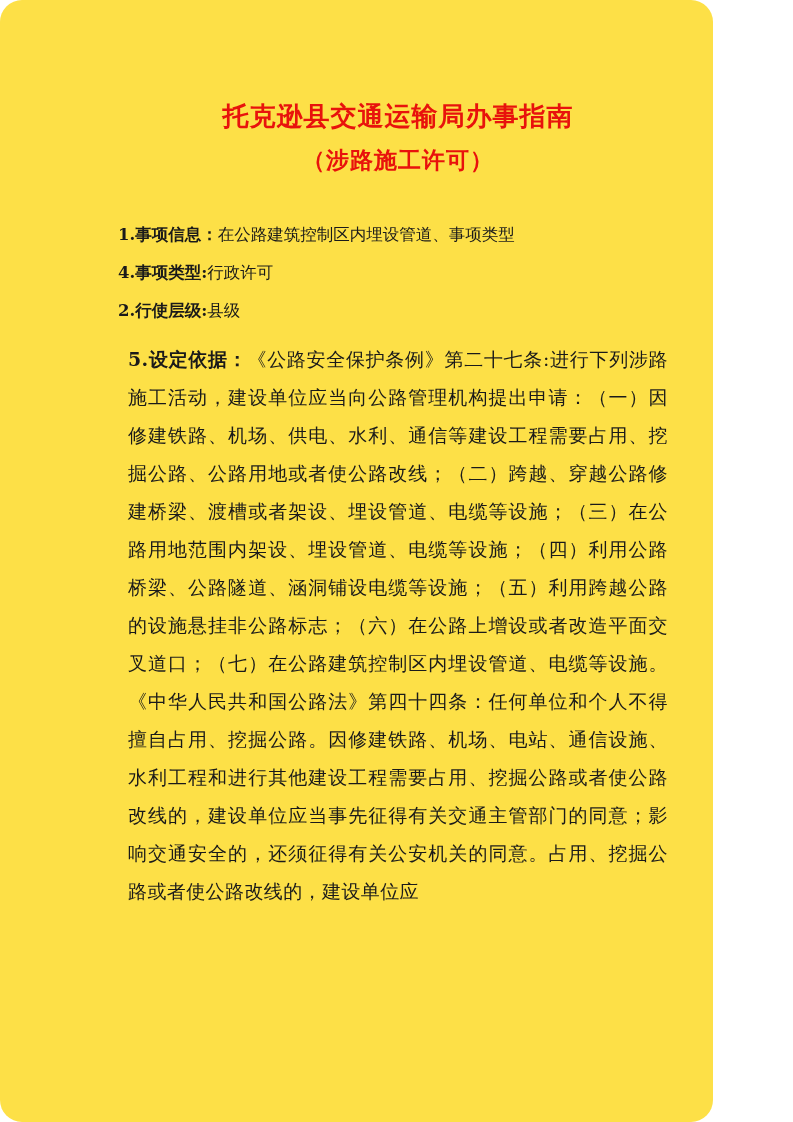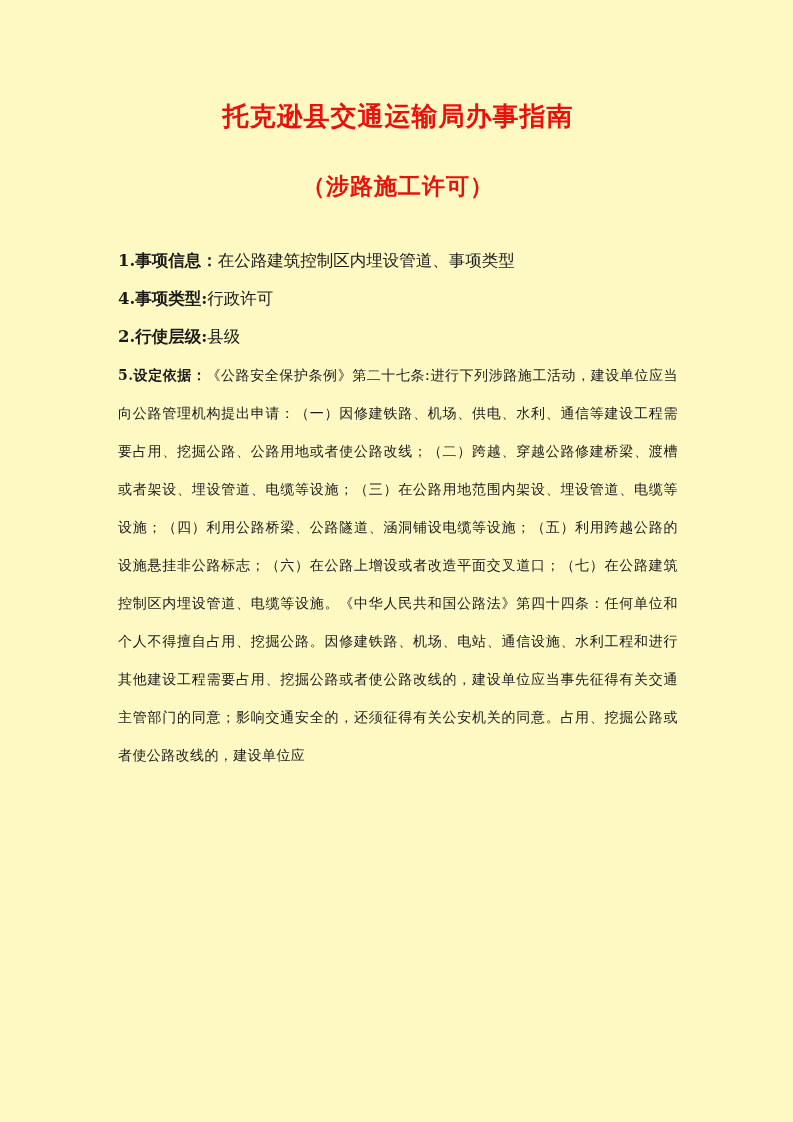--- a/index.html
+++ b/index.html
@@ -5,25 +5,26 @@
   html, body {
     margin: 0;
     padding: 0;
     background: #ffffff;
   }
   body {
     font-family: "DejaVu Sans", sans-serif;
   }
   .page {
     position: relative;
-    width: 793px;
+    width: 713px;
     height: 1122px;
-    background: #fef9c3;
+    background: #fde047;
     overflow: hidden;
     box-sizing: border-box;
+    border-radius: 22px;
   }
   .content {
     position: absolute;
     left: 118px;
     top: 96px;
     width: 560px;
   }
   .doc-title {
     text-align: center;
     color: #e8120c;
@@ -35,44 +36,44 @@
     margin: 0;
   }
   .doc-subtitle {
     text-align: center;
     color: #e8120c;
     font-family: "DejaVu Serif", serif;
     font-weight: bold;
     font-size: 23px;
     line-height: 40px;
     letter-spacing: 1px;
-    margin: 30px 0 0 0;
+    margin: 4px 0 0 0;
   }
   .body-block {
     margin-top: 36px;
   }
   .field-line {
     font-family: "DejaVu Serif", serif;
     font-size: 16.5px;
     line-height: 38px;
     color: #1a1a1a;
     text-align: justify;
     margin: 0;
   }
   .field-line .lbl {
     font-weight: bold;
     margin-top: 34px;
   }
   .para {
     font-family: "DejaVu Serif", serif;
-    font-size: 14px;
+    font-size: 19px;
     line-height: 38px;
     color: #1a1a1a;
     text-align: justify;
-    margin: 0;
+    margin: 10px;
     letter-spacing: 0.4px;
   }
   .para .lbl {
     font-weight: bold;
   }
   .para-body {
     display: inline;
   }
 </style>
 </head>

